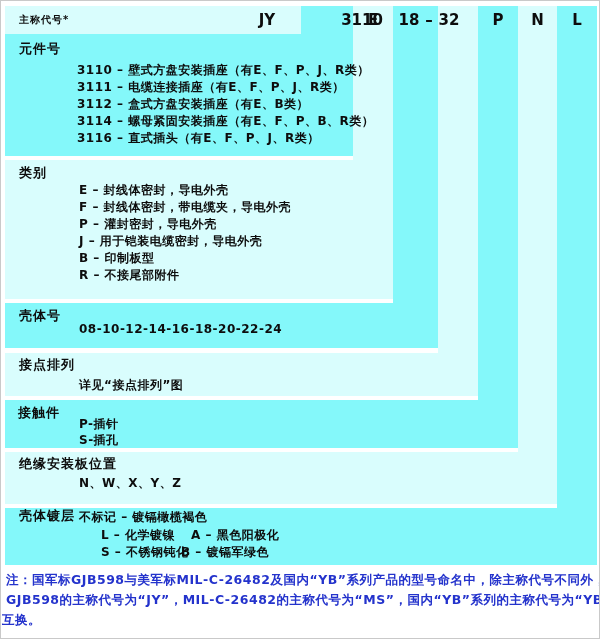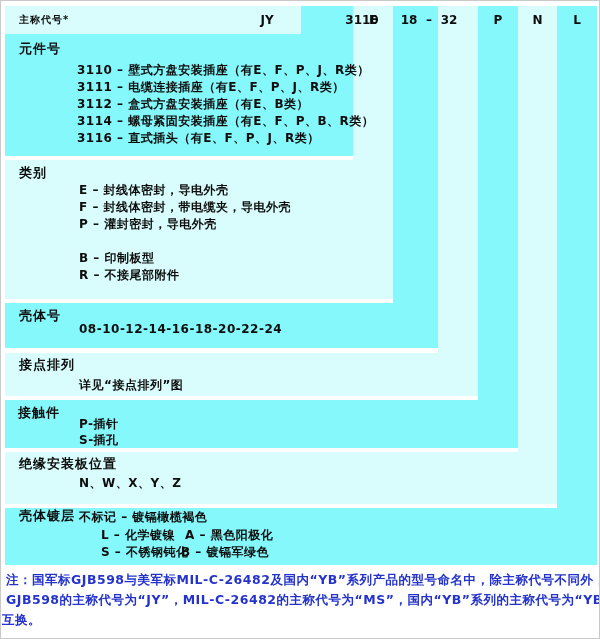--- a/index.html
+++ b/index.html
@@ -13,21 +13,21 @@
     font-weight:bold;
     color:#0d0d0d;
     overflow:hidden;
   }
   .dark{background:#84f8fa;}
   .light{background:#d9fdfd;}
   .abs{position:absolute;}
   
   .topstrip{left:4px;top:5px;width:296px;height:28px;}
   .fieldlabel{left:18px;top:5px;height:28px;line-height:28px;font-size:10px;letter-spacing:1px;}
-  .codecell{top:5px;height:28px;line-height:28px;text-align:center;font-size:12px;}
+  .codecell{top:5px;height:28px;line-height:28px;text-align:center;font-size:15px;}
   
   .stripe{top:5px;}
   
   .sec{left:4px;}
   .sectitle{font-size:13px;letter-spacing:1px;white-space:nowrap;}
   .item{font-size:12px;letter-spacing:0.5px;white-space:nowrap;}
   .value{font-size:12px;letter-spacing:0.5px;white-space:nowrap;}
   
   .noteline{font-size:12.5px;color:#2433cc;letter-spacing:0.5px;white-space:nowrap;}
 </style>
@@ -62,20 +62,21 @@
   <div class="abs item" style="left:76px;top:78px;">3111 – 电缆连接插座（有E、F、P、J、R类）</div>
   <div class="abs item" style="left:76px;top:95px;">3112 – 盒式方盘安装插座（有E、B类）</div>
   <div class="abs item" style="left:76px;top:112px;">3114 – 螺母紧固安装插座（有E、F、P、B、R类）</div>
   <div class="abs item" style="left:76px;top:129px;">3116 – 直式插头（有E、F、P、J、R类）</div>
 
   <div class="abs sec light" style="top:159px;width:388px;height:139px;"></div>
   <div class="abs sectitle" style="left:18px;top:163px;">类别</div>
   <div class="abs item" style="left:78px;top:181px;">E – 封线体密封，导电外壳</div>
   <div class="abs item" style="left:78px;top:215px;">P – 灌封密封，导电外壳</div>
   <div class="abs item" style="left:78px;top:198px;">F – 封线体密封，带电缆夹，导电外壳</div>
+  <div class="abs item" style="left:78px;top:232px;">J – 用于铠装电缆密封，导电外壳</div>
   <div class="abs item" style="left:78px;top:249px;">B – 印制板型</div>
   <div class="abs item" style="left:78px;top:266px;">R – 不接尾部附件</div>
 
   <div class="abs sec dark" style="top:302px;width:433px;height:45px;"></div>
   <div class="abs sectitle" style="left:18px;top:306px;">壳体号</div>
   <div class="abs value" style="left:78px;top:321px;">08-10-12-14-16-18-20-22-24</div>
 
   <div class="abs sec light" style="top:352px;width:473px;height:43px;"></div>
   <div class="abs sectitle" style="left:18px;top:355px;">接点排列</div>
   <div class="abs value" style="left:78px;top:376px;">详见“接点排列”图</div>
@@ -86,21 +87,21 @@
   <div class="abs item" style="left:78px;top:431px;">S-插孔</div>
 
   <div class="abs sec light" style="top:451px;width:552px;height:52px;"></div>
   <div class="abs sectitle" style="left:18px;top:454px;">绝缘安装板位置</div>
   <div class="abs value" style="left:78px;top:474px;">N、W、X、Y、Z</div>
 
   <div class="abs sec dark" style="top:507px;width:592px;height:57px;"></div>
   <div class="abs sectitle" style="left:18px;top:506px;">壳体镀层</div>
   <div class="abs item" style="left:78px;top:508px;">不标记 – 镀镉橄榄褐色</div>
   <div class="abs item" style="left:100px;top:526px;">L – 化学镀镍</div>
-  <div class="abs item" style="left:184px;top:526px;">A – 黑色阳极化</div>
+  <div class="abs item" style="left:190px;top:526px;">A – 黑色阳极化</div>
   <div class="abs item" style="left:100px;top:543px;">S – 不锈钢钝化</div>
   <div class="abs item" style="left:180px;top:543px;">B – 镀镉军绿色</div>
 
   <div class="abs noteline" style="left:5px;top:571px;">注：国军标GJB598与美军标MIL-C-26482及国内“YB”系列产品的型号命名中，除主称代号不同外，其余完全相同。</div>
   <div class="abs noteline" style="left:5px;top:591px;">GJB598的主称代号为“JY”，MIL-C-26482的主称代号为“MS”，国内“YB”系列的主称代号为“YB”，三者可互配</div>
   <div class="abs noteline" style="left:1px;top:611px;">互换。</div>
 
 </div>
 
 </body></html>

